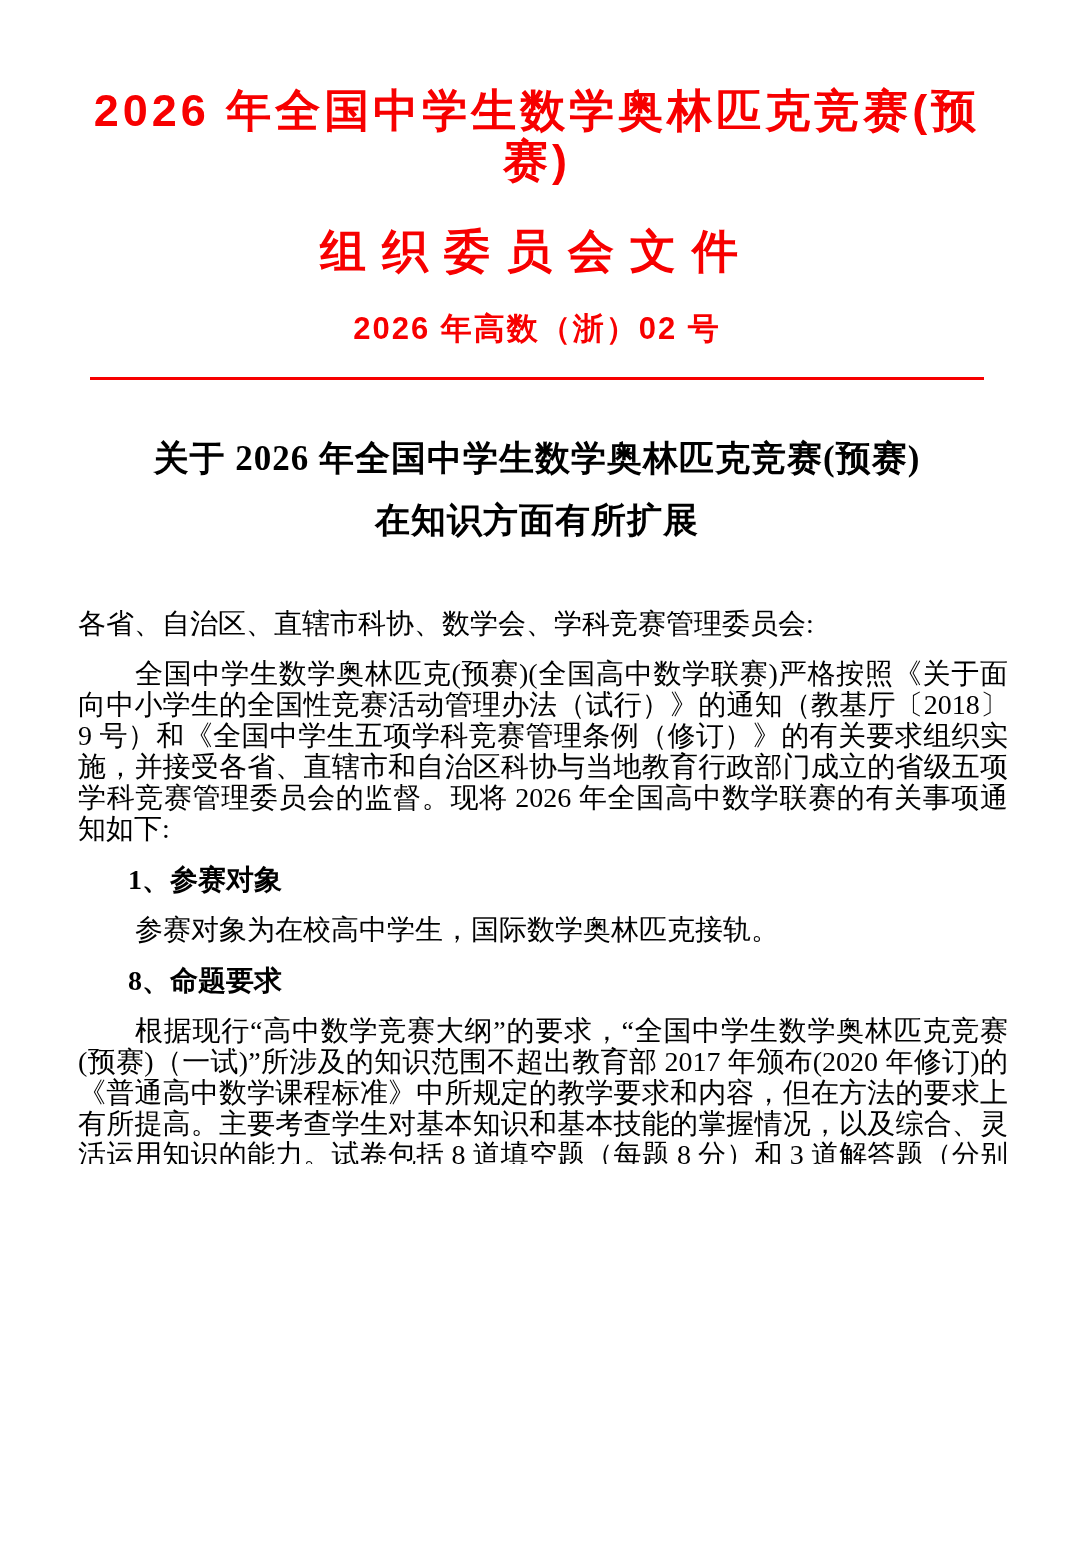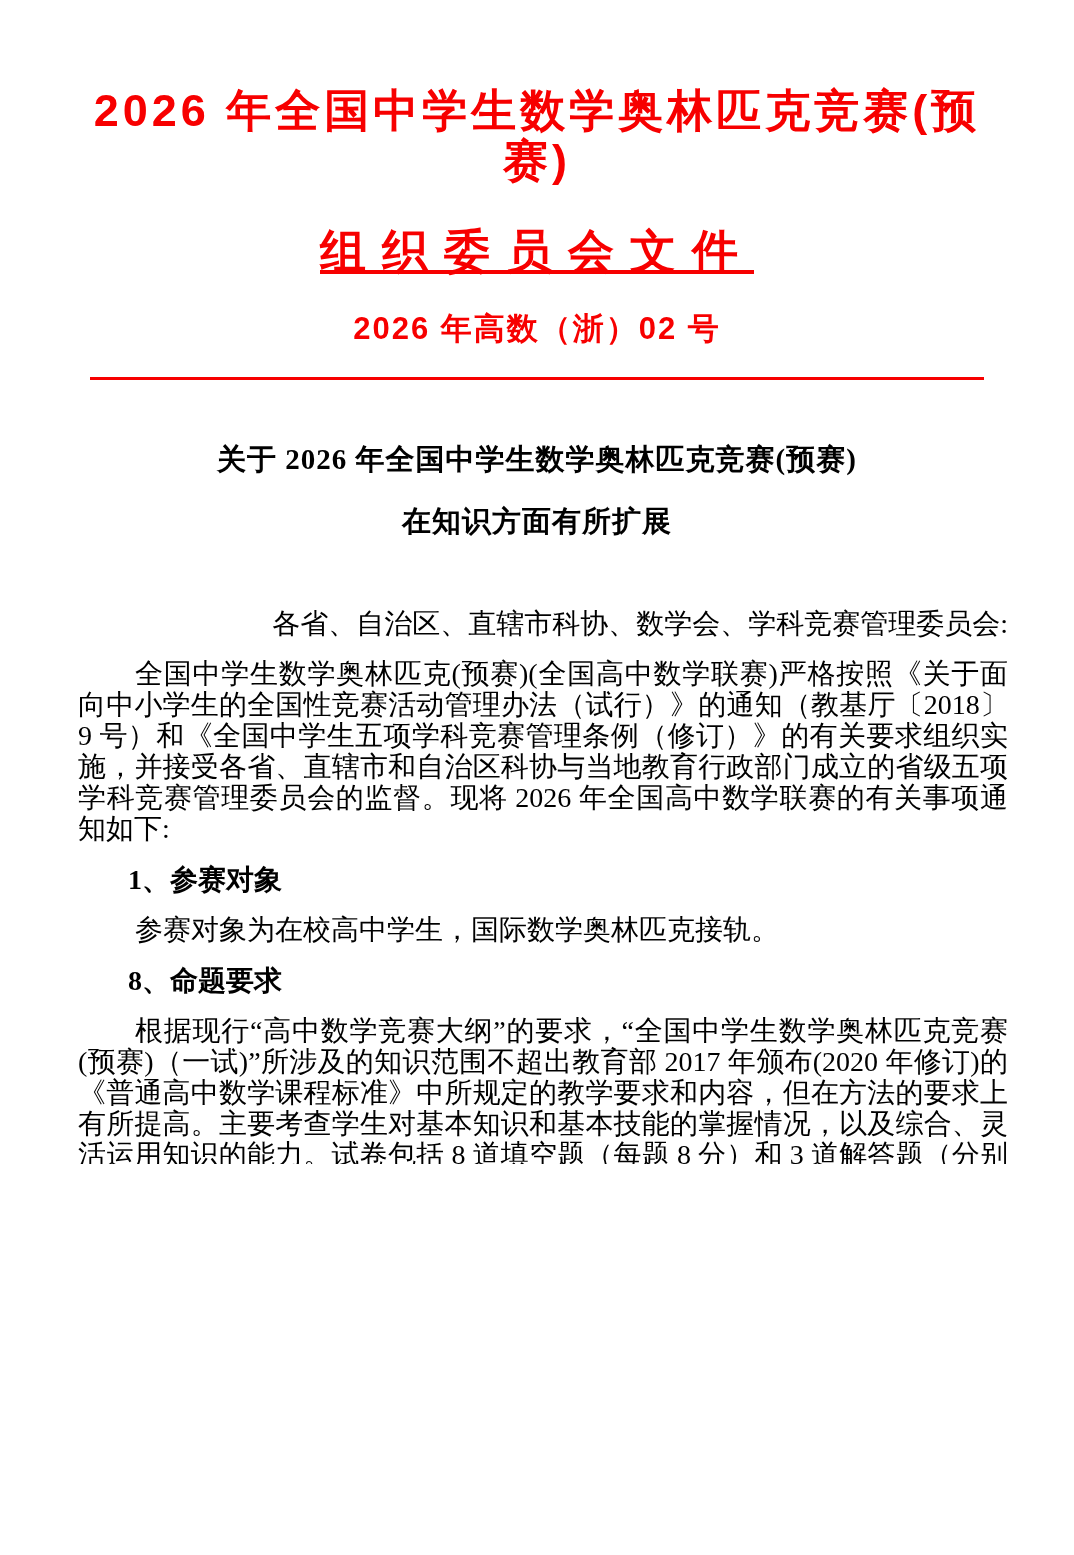--- a/index.html
+++ b/index.html
@@ -27,21 +27,20 @@
     line-height: 50px;
   }
   .lh-line2 {
     color: #f70000;
     font-family: "Liberation Sans", sans-serif;
     font-weight: bold;
     font-size: 46px;
     letter-spacing: 16px;
     line-height: 48px;
     margin-top: 41px;
-    text-decoration: underline;
   }
   .lh-docnum {
     color: #f70000;
     font-family: "Liberation Sans", sans-serif;
     font-weight: bold;
     font-size: 31px;
     letter-spacing: 2px;
     line-height: 34px;
     margin-top: 37px;
     text-align: center;
@@ -49,32 +48,31 @@
   .red-rule {
     border: none;
     border-top: 3px solid #f70000;
     margin: 31px 24px 0 24px;
   }
 
   
   .doc-title {
     text-align: center;
     font-weight: bold;
-    font-size: 29px;
+    font-size: 35px;
     margin-top: 48px;
   }
   .doc-title .t-line { line-height: 62px; letter-spacing: 1px; }
 
   
   .body-text { margin-top: 52px; font-size: 28px; }
   .salutation {
     padding-left: 12px;
     line-height: 40px;
     margin-bottom: 14px;
-    text-align: right;
   }
   .para {
     text-align: justify;
     line-height: 31px;
     margin-left: 12px;
   }
   .para.indent { text-indent: 57px; }
   .sec-heading {
     font-weight: bold;
     text-indent: 62px;

